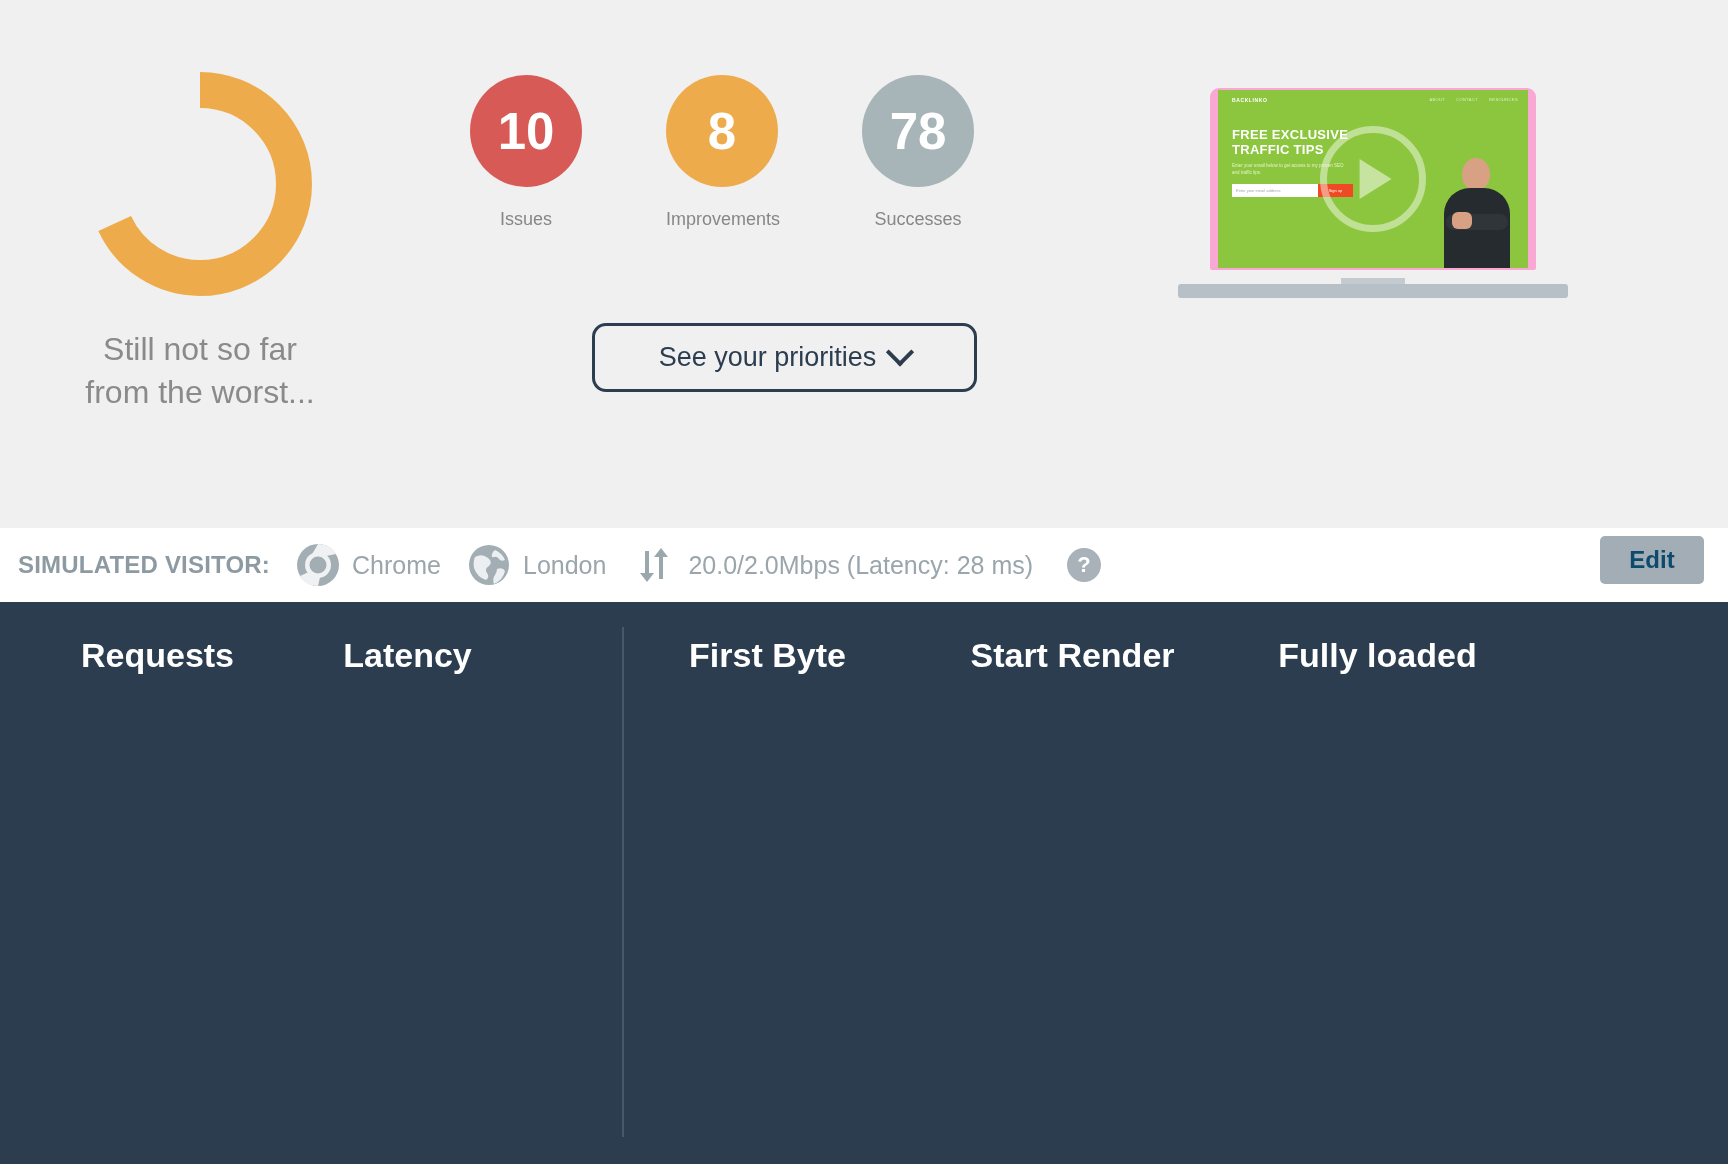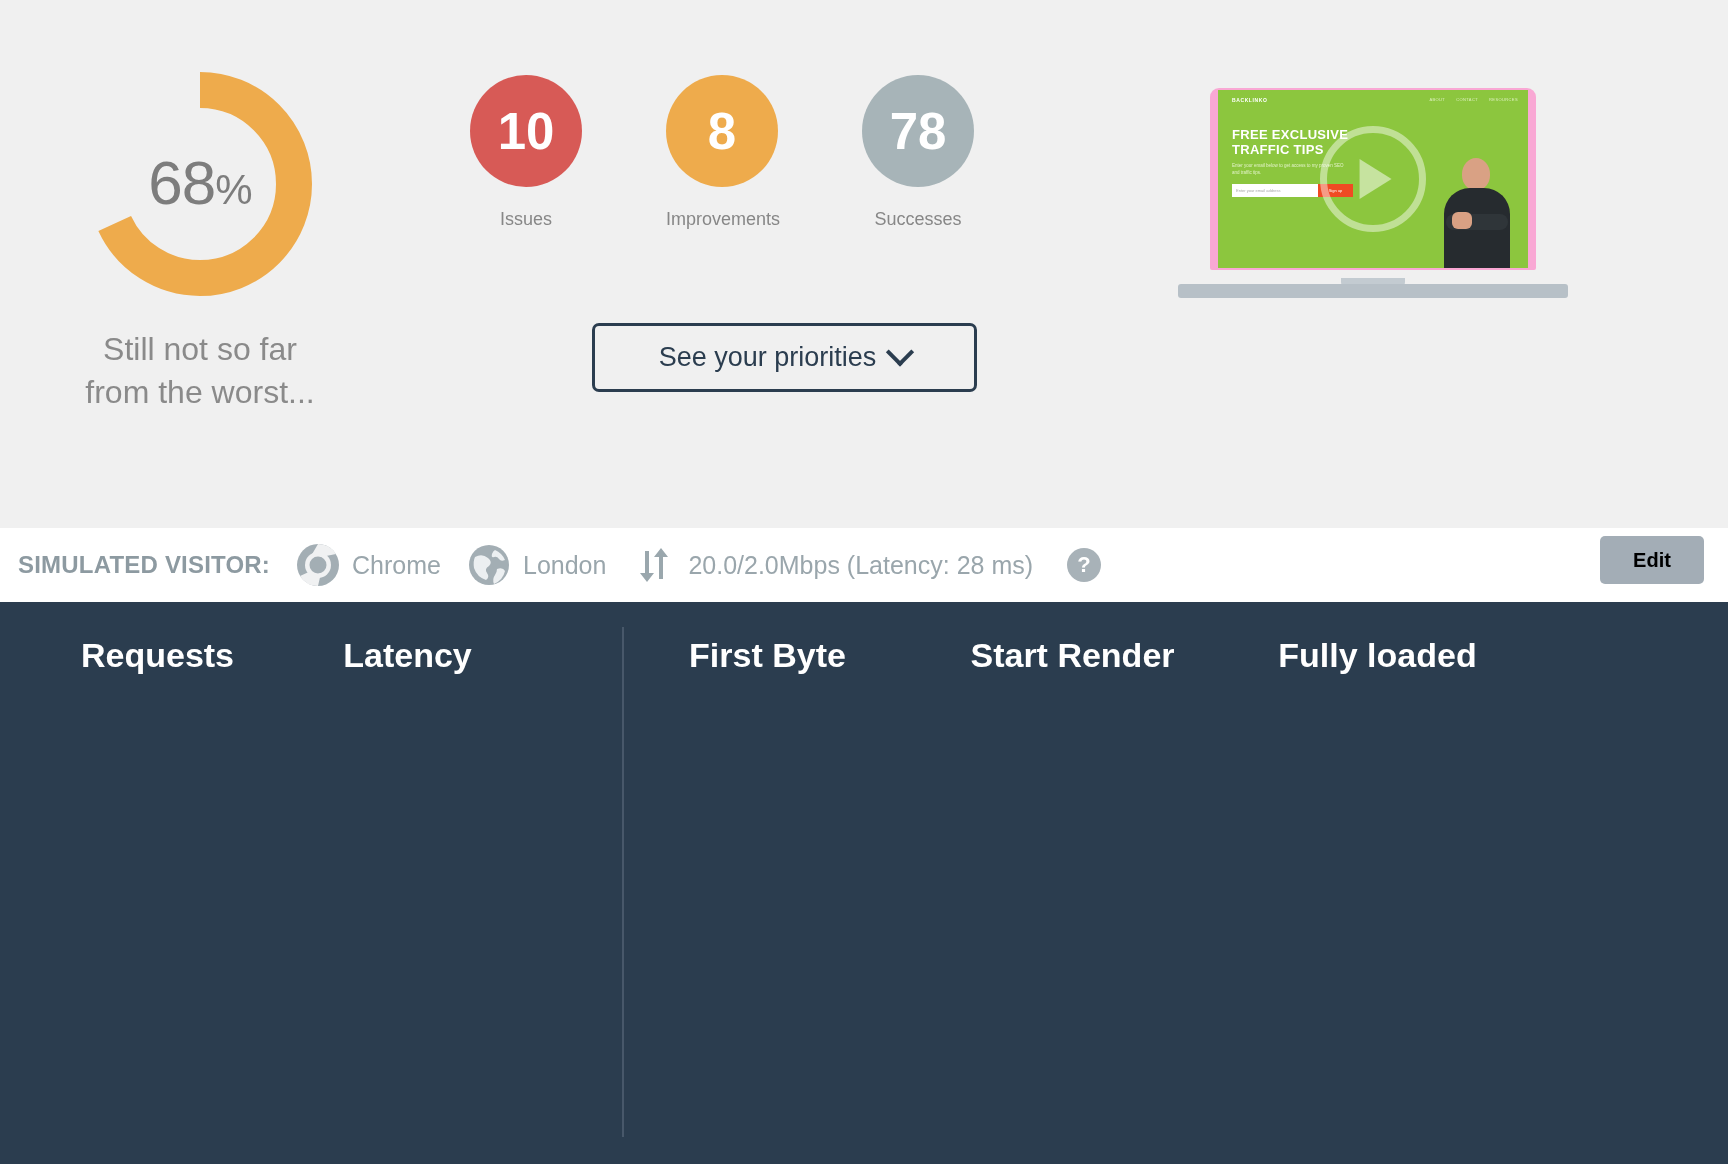--- a/index.html
+++ b/index.html
@@ -72,21 +72,21 @@
     color: #878787;
     white-space: nowrap;
   }
 
   
   .priorities-btn {
     position: absolute;
     left: 592px; top: 323px;
     width: 385px; height: 69px;
     border: 3px solid #2b3d4f;
-    border-radius: 7px;
+    border-radius: 14px;
     background: transparent;
     display: flex; align-items: center; justify-content: center;
     gap: 14px;
     cursor: pointer;
   }
   .priorities-btn .txt {
     font-size: 27px;
     color: #2b3d4f;
   }
   .chev {
@@ -197,21 +197,21 @@
     width: 34px; height: 34px; border-radius: 50%;
     background: #a8b2b8; color: #ffffff;
     font-size: 22px; font-weight: 700;
     display: flex; align-items: center; justify-content: center;
     margin-left: 34px; cursor: pointer;
   }
   .edit-btn {
     position: absolute; right: 24px; top: 8px;
     width: 104px; height: 48px;
     background: #a3adb6; border: none; border-radius: 5px;
-    color: #000000; font-size: 20px; font-weight: 700;
+    color: #0c4a6e; font-size: 24px; font-weight: 700;
     cursor: pointer;
   }
 
   
   .dark-panel {
     position: relative;
     width: 1728px; height: 572px;
     background: #2b3d4f;
   }
   .divider {
@@ -229,23 +229,20 @@
 </head>
 <body>
 
 <div class="top-panel">
 
   <div class="score-block">
     <div class="score-donut">
       <svg width="232" height="232" viewBox="0 0 232 232">
         <circle cx="116" cy="116" r="94" fill="none" stroke="#eeab4c" stroke-width="36" stroke-dasharray="401.5 189.0" transform="rotate(-90 116 116)"></circle>
       </svg>
-      <div class="score-value">
-        <span>68</span><span class="pct">%</span>
-      </div>
     </div>
     <div class="score-caption">
       <div>Still not so far</div>
       <div>from the worst...</div>
     </div>
   </div>
 
   <div class="bubbles">
     <div class="bubble-item">
       <div class="bubble bubble-issues">

